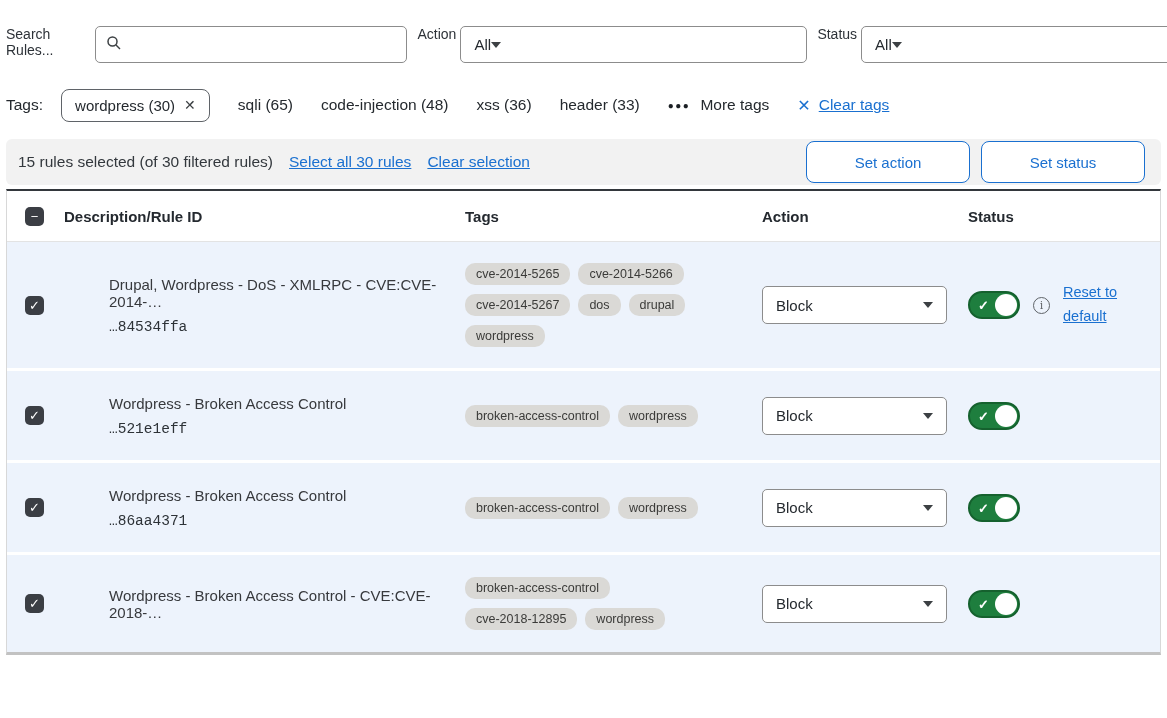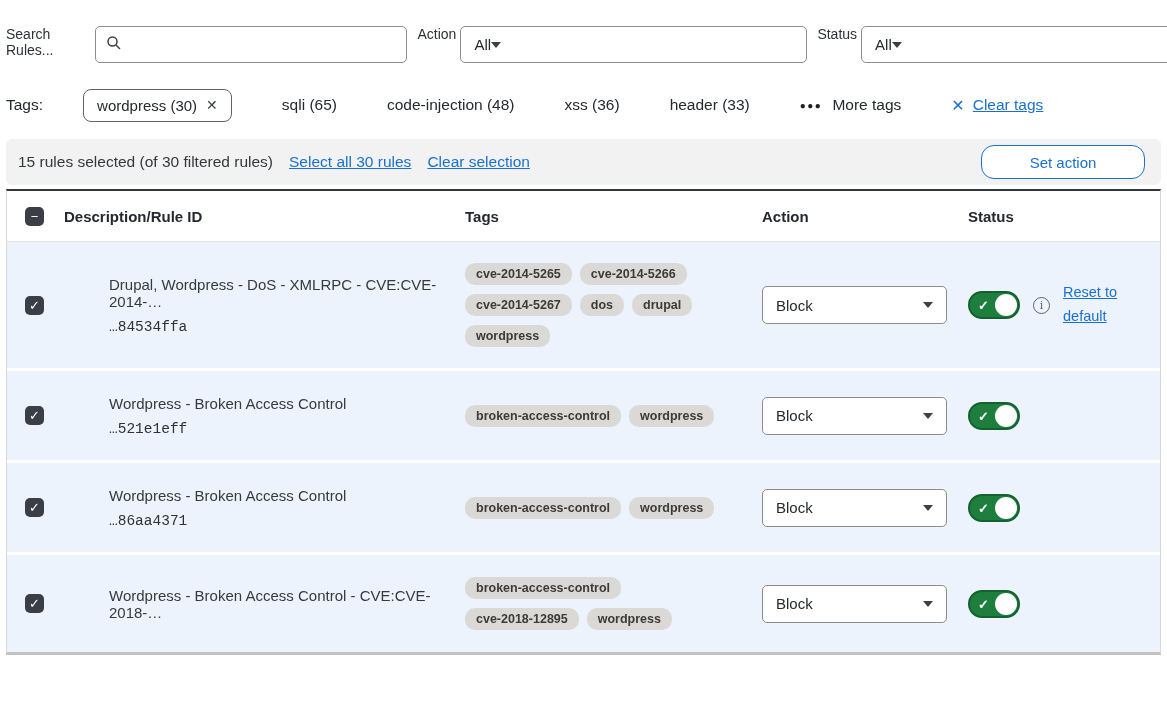--- a/index.html
+++ b/index.html
@@ -26,43 +26,43 @@
   .select-control { height: 37px; border: 1px solid #8c8c8c; border-radius: 5px; background: #fff;
     display: flex; align-items: center; padding: 0 13px;
     font-size: 15px; color: #24292e; cursor: pointer; }
   .select-action, .select-status { width: 347px; }
   .caret { width: 0; height: 0; border-left: 5px solid transparent; border-right: 5px solid transparent;
     border-top: 6px solid #3c4043; }
   .search-button { width: 83px; height: 37px; background: #0d6efd; color: #fff; border: none;
     border-radius: 5px; font-size: 15px; font-family: "Liberation Sans", sans-serif; cursor: pointer; }
 
   
-  .tags-bar { display: flex; align-items: center; gap: 50px; padding: 0 2px; margin-top: 23px; height: 38px; }
+  .tags-bar { display: flex; align-items: center; gap: 28px; padding: 0 2px; margin-top: 23px; height: 38px; }
   .tags-bar-label { font-size: 15.5px; color: #24292e; }
   .selected-tag-chip { display: inline-flex; align-items: center; gap: 9px; border: 1px solid #5f6368;
     border-radius: 8px; padding: 7px 13px; font-size: 15px; color: #24292e; background: #fff;
     cursor: pointer; margin-left: -10px; }
   .selected-tag-chip .x { font-size: 14px; color: #3c4043; }
   .tag-filter { font-size: 15.5px; color: #24292e; cursor: pointer; background: none; border: none;
     font-family: "Liberation Sans", sans-serif; }
   .more-tags { display: inline-flex; align-items: center; gap: 10px; font-size: 15.5px; color: #24292e; cursor: pointer; }
   .more-tags .dots { font-size: 10px; letter-spacing: 1.5px; color: #1b1f24; }
   .clear-tags { display: inline-flex; align-items: center; gap: 8px; cursor: pointer; }
   .clear-tags .x { color: #1a70d0; font-size: 16px; }
   .link { color: #1a70d0; text-decoration: underline; cursor: pointer; }
   .clear-tags .link { font-size: 15.5px; }
 
   
   .selection-bar { margin: 15px 2px 0 2px; background: #f2f2f2; border-radius: 6px; height: 46px;
     display: flex; align-items: center; padding: 0 16px 0 12px; gap: 16px; }
   .selection-summary { font-size: 15.5px; color: #33383d; }
   .selection-bar .link { font-size: 15.5px; }
   .selection-spacer { flex: 1; }
-  .outline-button { width: 164px; height: 34px; background: #fff; border: 1px solid #1a70d0;
-    border-radius: 13px; color: #1a70d0; font-size: 15px; font-family: "Liberation Sans", sans-serif;
+  .outline-button { width: 164px; height: 42px; background: #fff; border: 1px solid #1a70d0;
+    border-radius: 8px; color: #1a70d0; font-size: 15px; font-family: "Liberation Sans", sans-serif;
     cursor: pointer; }
   .outline-button + .outline-button { margin-left: -5px; }
 
   
   .rules-table { margin: 4px 2px 0 2px; border: 1px solid #d8d8d8; border-top: 2px solid #33373c;
     border-bottom: 3px solid #c2c2c2; }
   .table-header-row, .rule-row { display: grid;
     grid-template-columns: 39px 401px 297px 206px 1fr; padding-left: 18px; align-items: center; }
   .table-header-row { height: 51px; border-bottom: 1px solid #e3e3e3; background: #fff; }
   .col-header { font-size: 15px; font-weight: 700; color: #24292f; }
@@ -71,21 +71,21 @@
     cursor: pointer; }
   .rule-row { background: #edf3fc; }
   .rule-row + .rule-row { border-top: 3px solid #ffffff; }
   .rule-row:nth-of-type(1) { min-height: 126px; }
   .rule-row:nth-of-type(2) { min-height: 92px; }
   .rule-row:nth-of-type(3) { min-height: 92px; }
   .rule-row:nth-of-type(4) { min-height: 100px; }
   .desc-cell { padding-right: 24px; display: flex; flex-direction: column; gap: 9px; margin-left: 45px; }
   .desc-line { font-size: 15px; color: #37393d; }
   .rule-id { font-family: Liberation Mono, monospace; font-size: 14.5px; color: #2d3237; }
-  .tags-cell { width: 262px; display: flex; flex-wrap: wrap; gap: 9px 8px; align-items: flex-end; font-weight: bold; }
+  .tags-cell { width: 262px; display: flex; flex-wrap: wrap; gap: 9px 8px; align-items: flex-end; }
   .chip { background: #dad9d6; border-radius: 10px; padding: 4px 11px; font-size: 12.5px;
     color: #3b3b39; white-space: nowrap; }
   .action-select { width: 185px; height: 38px; border: 1px solid #8c8c8c; border-radius: 5px;
     background: #fff; display: flex; align-items: center; justify-content: space-between;
     padding: 0 13px; font-size: 15px; cursor: pointer; }
   .status-cell { display: flex; align-items: center; gap: 13px; }
   .toggle { position: relative; width: 52px; height: 28px; border-radius: 14px; background: #1e7e3e;
     border: 2px solid #15612e; cursor: pointer; flex-shrink: 0; }
   .toggle .check { position: absolute; left: 8px; top: 50%; transform: translateY(-50%);
     color: #fff; font-size: 13px; font-weight: 700; }
@@ -151,20 +151,21 @@
       <span class="link">Clear tags</span>
     </span>
   </div>
 
   <div class="selection-bar">
     <span class="selection-summary">15 rules selected (of 30 filtered rules)</span>
     <span class="link" style="font-size:15.5px">Select all 30 rules</span>
     <span class="link" style="font-size:15.5px">Clear selection</span>
     <span class="selection-spacer"></span>
     <button class="outline-button">Set action</button>
+    <button class="outline-button">Set status</button>
   </div>
 
   <div class="rules-table">
     <div class="table-header-row">
       <div class="checkbox">−</div>
       <div class="col-header">Description/Rule ID</div>
       <div class="col-header">Tags</div>
       <div class="col-header">Action</div>
       <div class="col-header">Status</div>
     </div>

